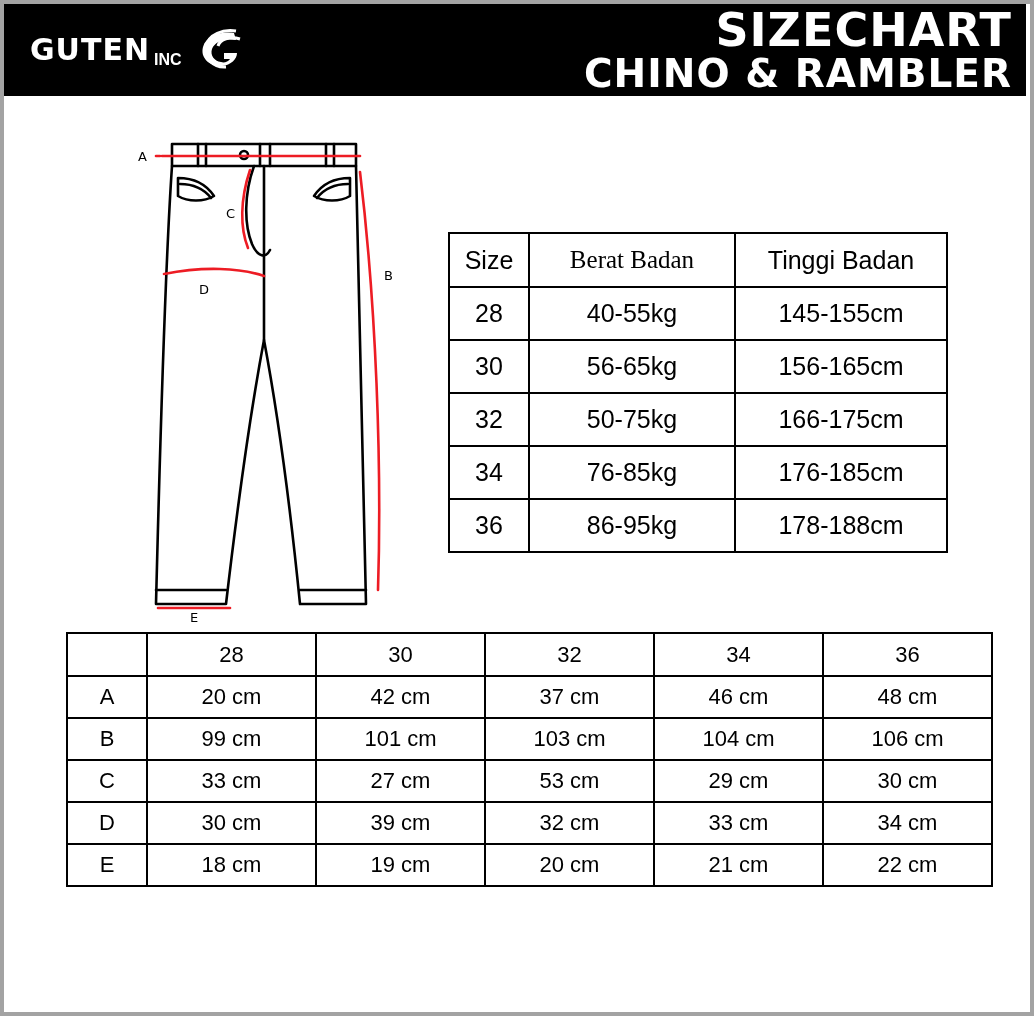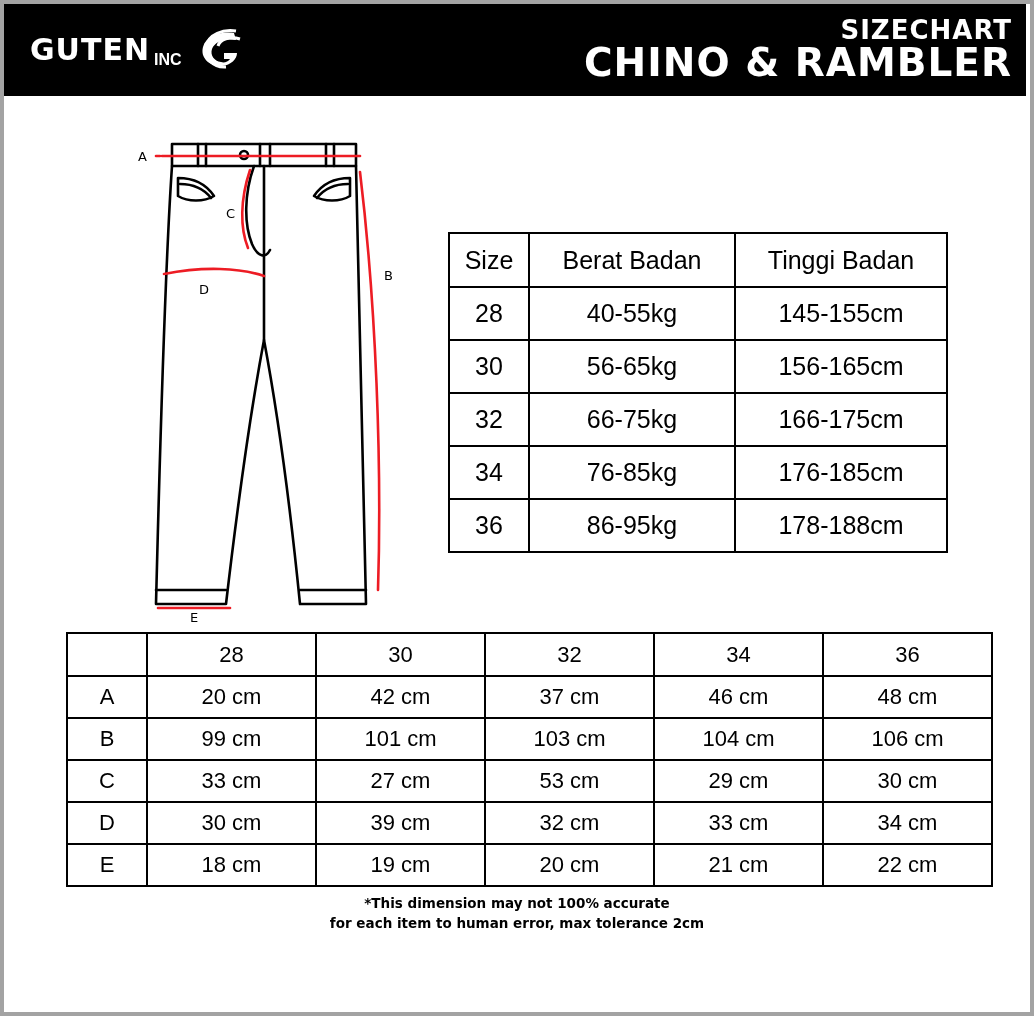--- a/index.html
+++ b/index.html
@@ -63,21 +63,21 @@
     display: block;
   }
   .title-block {
     text-align: right;
     color: #ffffff;
     font-family: "DejaVu Sans", sans-serif;
     font-weight: bold;
     line-height: 1.02;
   }
   .title-line1 {
-    font-size: 26px;
+    font-size: 46px;
     letter-spacing: 1px;
     display: block;
   }
   .title-line2 {
     font-size: 39px;
     letter-spacing: 1px;
     display: block;
   }
   
   .illustration {
@@ -105,21 +105,21 @@
   }
   .body-table thead td {
     font-size: 25px;
     height: 50px;
   }
   .body-table tbody td {
     font-size: 25px;
     height: 49px;
   }
   .bt-c0 { width: 76px; }
-  .bt-c1 { width: 202px; }
+  .bt-c1 { width: 202px; font-family: Liberation Serif, serif; }
   .bt-c2 { width: 208px; }
 
   
   .meas-table {
     position: absolute;
     left: 62px;
     top: 628px;
     border-collapse: collapse;
     font-family: "Liberation Sans", sans-serif;
   }
@@ -234,21 +234,21 @@
         <td>40-55kg</td>
         <td>145-155cm</td>
       </tr>
       <tr>
         <td>30</td>
         <td>56-65kg</td>
         <td>156-165cm</td>
       </tr>
       <tr>
         <td>32</td>
-        <td>66-75kg</td>
+        <td>50-75kg</td>
         <td>166-175cm</td>
       </tr>
       <tr>
         <td>34</td>
         <td>76-85kg</td>
         <td>176-185cm</td>
       </tr>
       <tr>
         <td>36</td>
         <td>86-95kg</td>
@@ -305,18 +305,14 @@
         <td>E</td>
         <td>18 cm</td>
         <td>19 cm</td>
         <td>20 cm</td>
         <td>21 cm</td>
         <td>22 cm</td>
       </tr>
     </tbody>
   </table>
 
-  <div class="footnote">
-    <div>*This dimension may not 100% accurate</div>
-    <div>for each item to human error, max tolerance 2cm</div>
-  </div>
 
 </div>
 
 </body></html>

